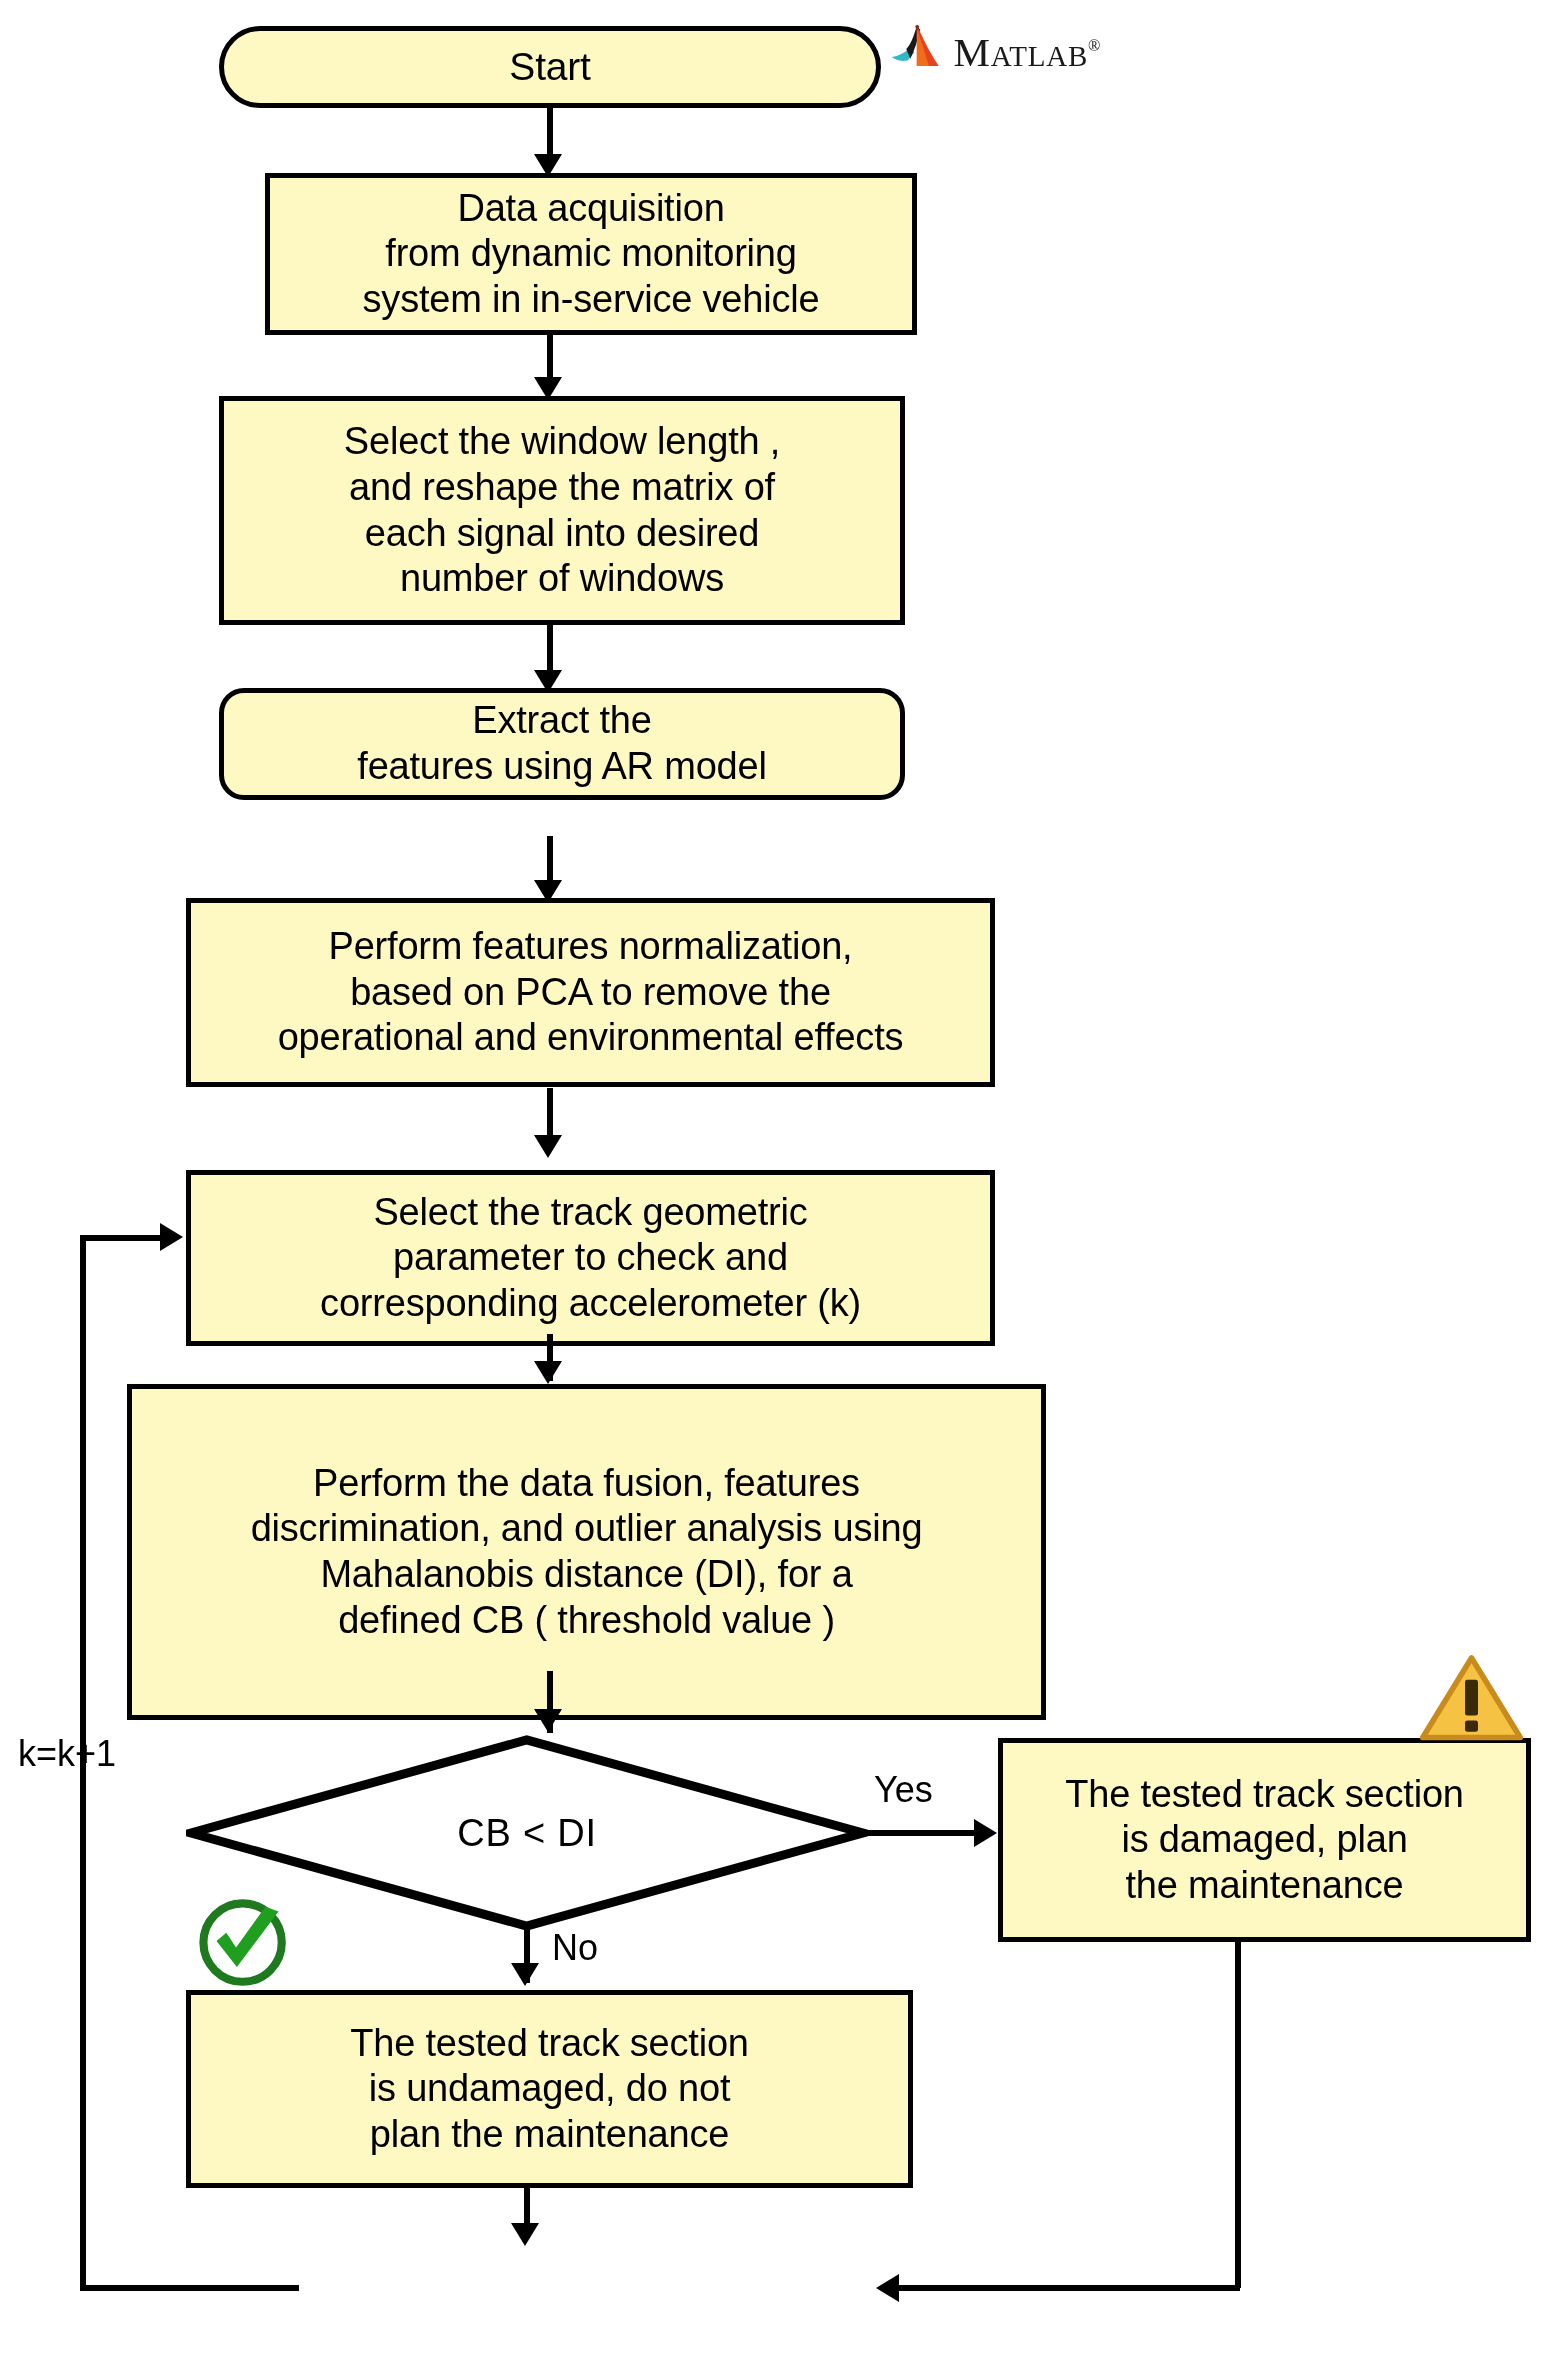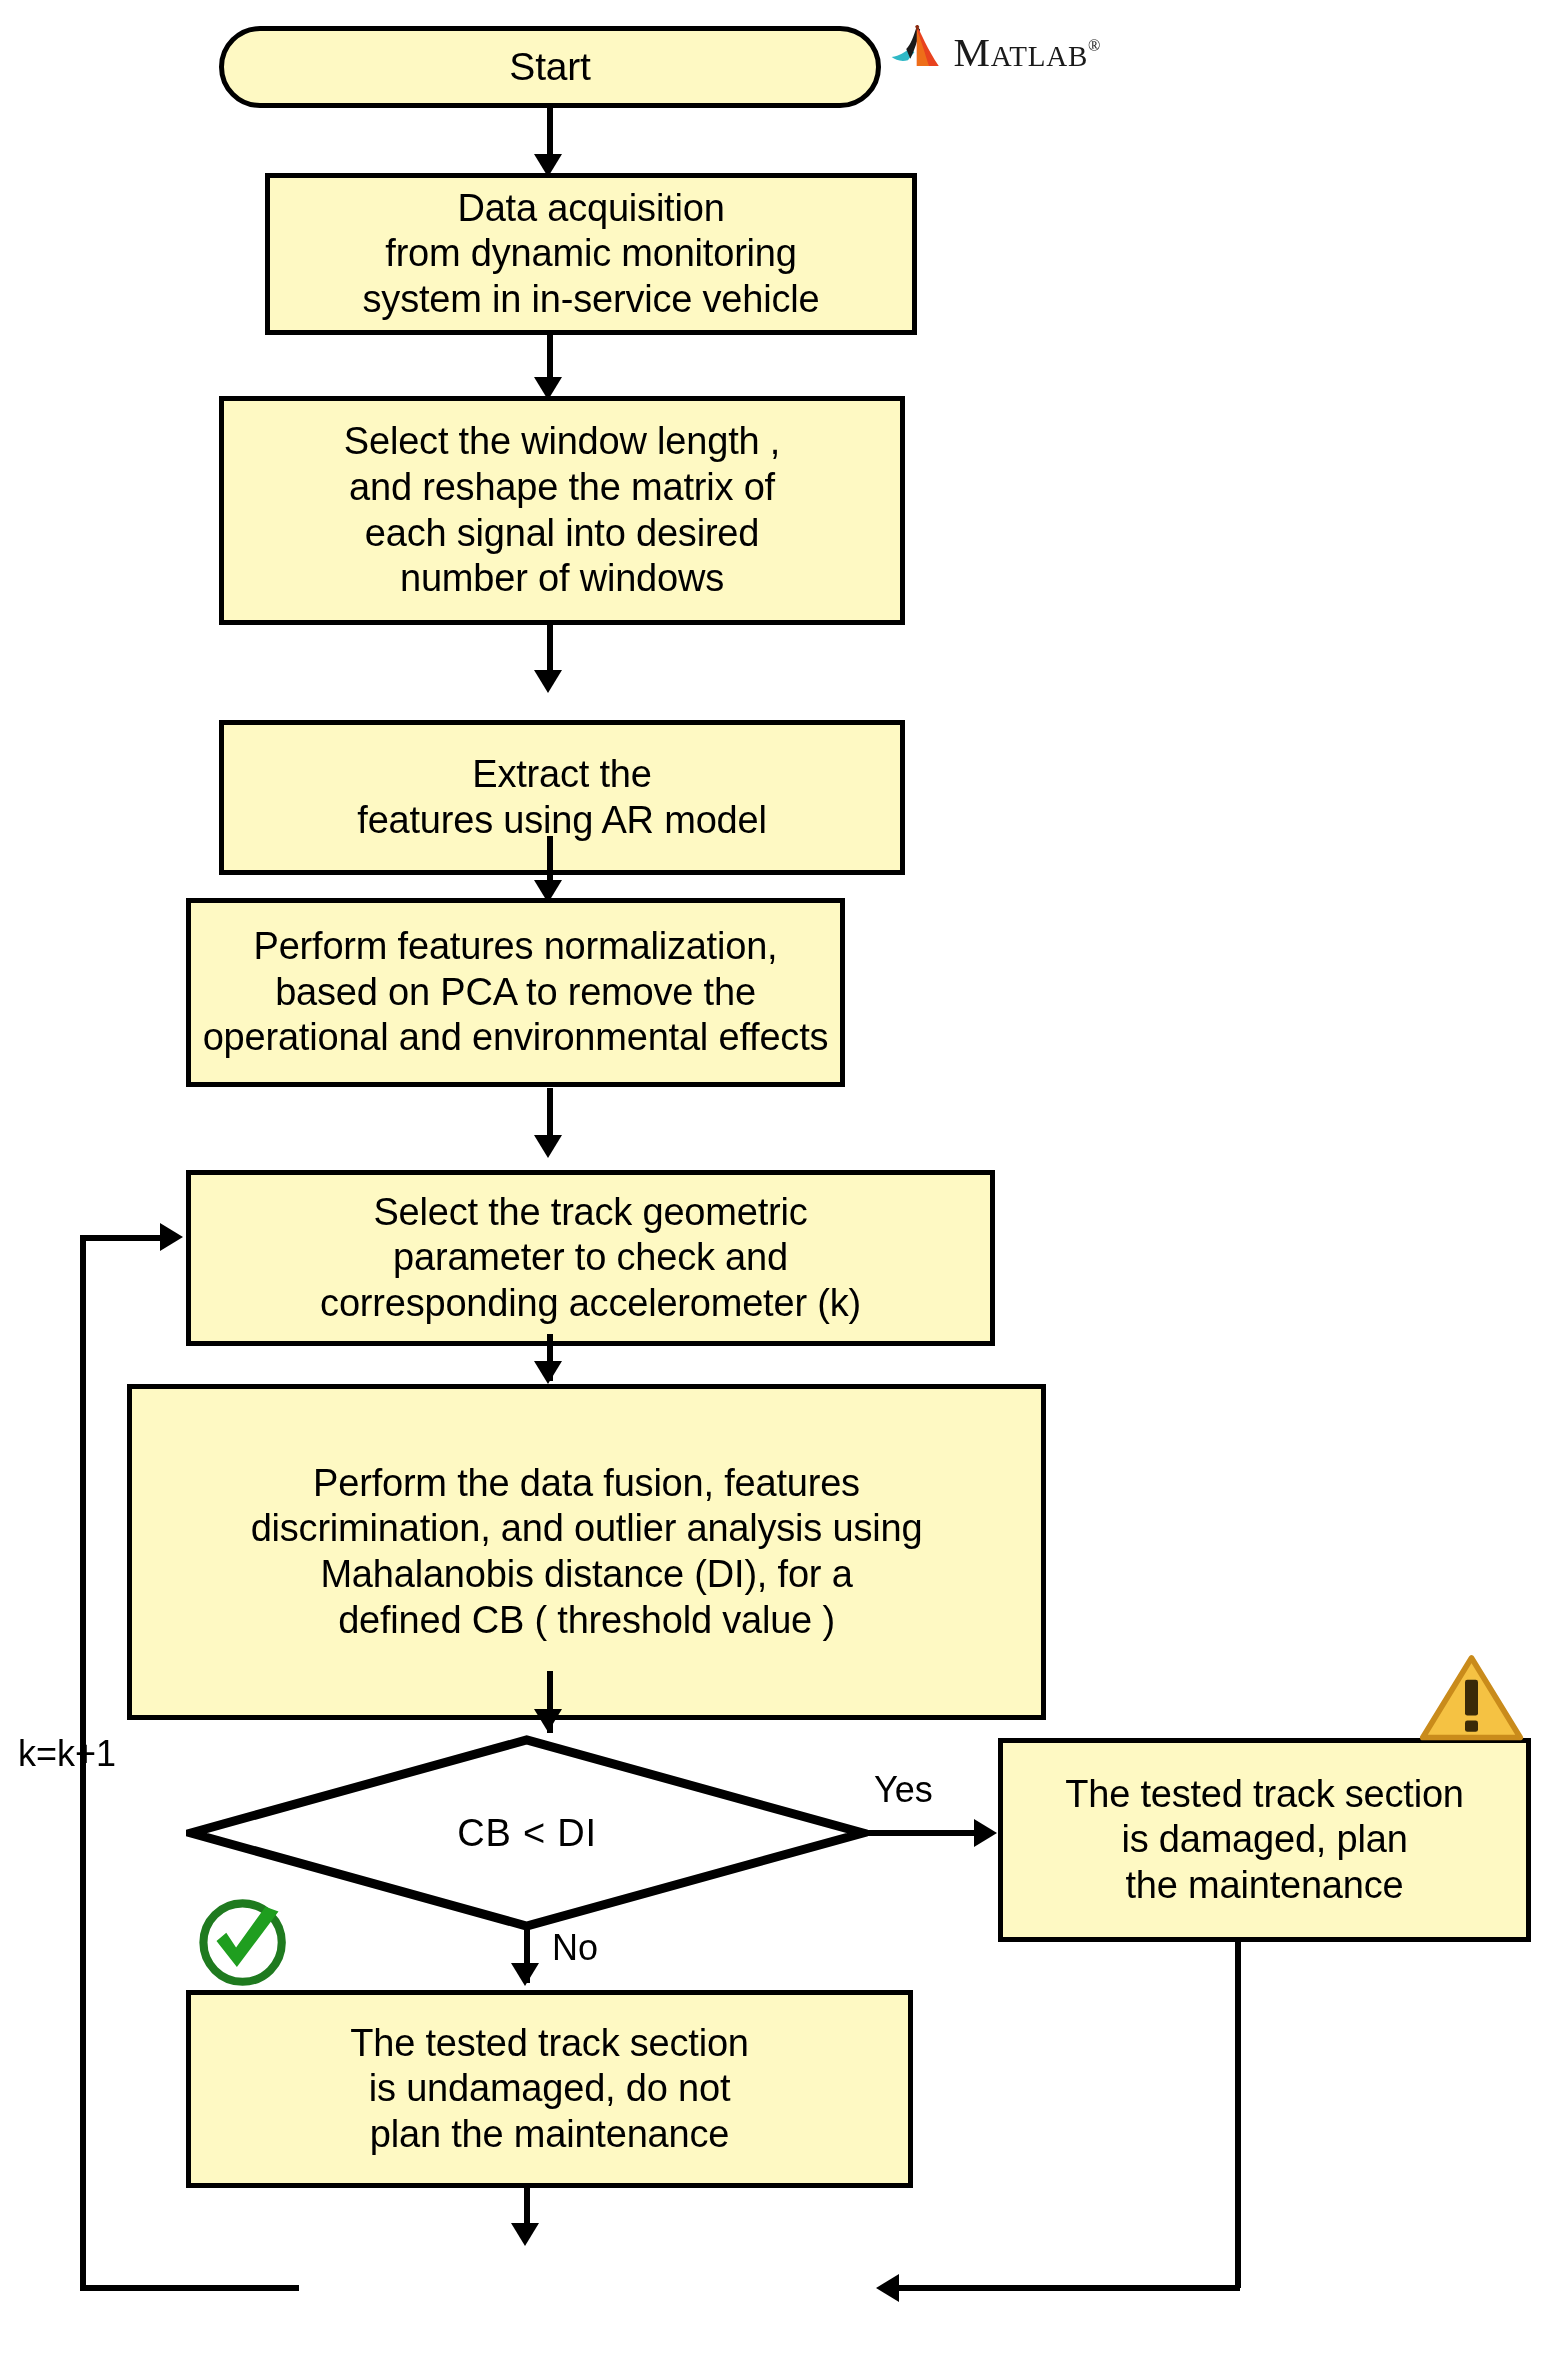--- a/index.html
+++ b/index.html
@@ -157,26 +157,26 @@
 system in in-service vehicle</span>
   </div>
 
   <div class="node" style="left:219px; top:396px; width:686px; height:229px;">
     <span class="txt">Select the  window length ,
 and reshape the matrix of
 each signal into desired
 number of  windows</span>
   </div>
 
-  <div class="node" style="left:219px; top:720px; width:686px; height:155px;">
+  <div class="node" style="left:219px; top:688px; width:686px; height:112px;border-radius:25px;">
     <span class="txt">Extract the
 features using AR model</span>
   </div>
 
-  <div class="node" style="left:186px; top:898px; width:659px; height:189px;">
+  <div class="node" style="left:186px; top:898px; width:809px; height:189px;">
     <span class="txt">Perform features normalization,
 based on PCA to remove the
 operational and environmental effects</span>
   </div>
 
   <div class="node" style="left:186px; top:1158px; width:809px; height:176px;margin-top:12px;">
     <span class="txt">Select the track geometric
 parameter to check and
 corresponding accelerometer (k)</span>
   </div>

